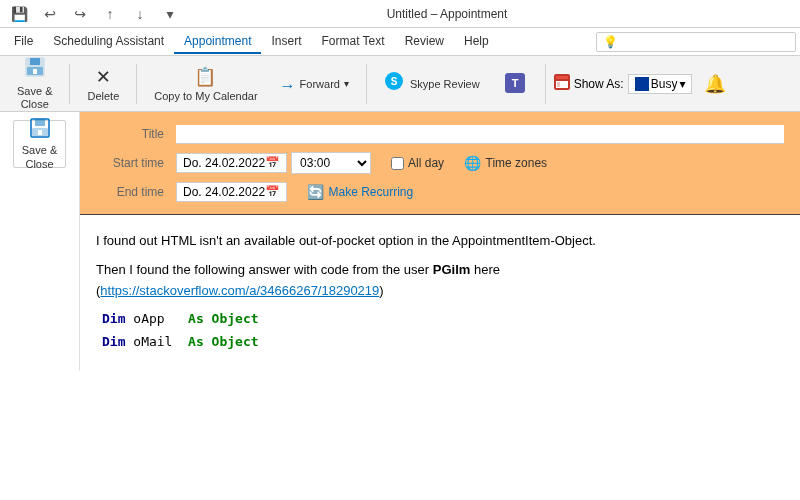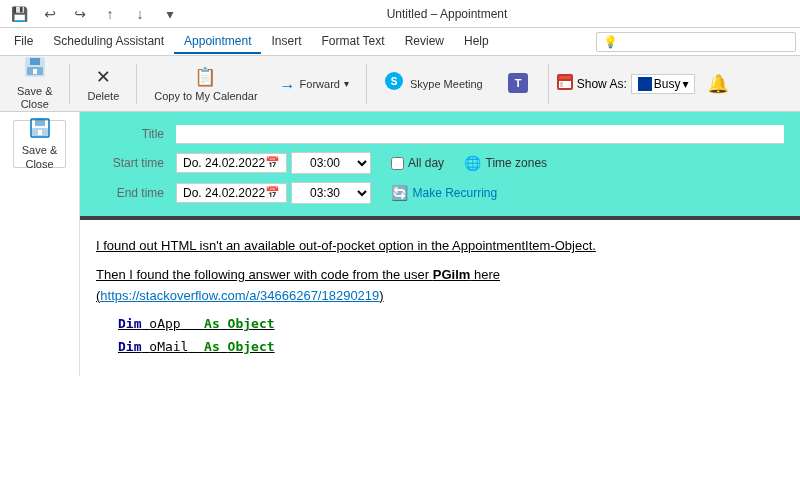--- a/index.html
+++ b/index.html
@@ -113,23 +113,23 @@
       border-radius: 2px;
       font-size: 11px;
       color: #333;
       height: 48px;
       gap: 2px;
     }
     .save-close-icon { font-size: 20px; color: #0070c0; }
 
     
     .form-area {
-      background: #5eead4;
+      background: #fdba74;
       padding: 8px 16px;
-      border-bottom: 4px solid #404040;
+      border-bottom: 1px solid #404040;
     }
     .form-row {
       display: flex;
       align-items: center;
       padding: 4px 0;
       min-height: 28px;
     }
     .form-label {
       width: 80px;
       font-size: 12px;
@@ -159,21 +159,20 @@
       cursor: pointer;
       background: #fff;
     }
     .time-select {
       border: 1px solid #ccc;
       padding: 2px 4px;
       font-size: 12px;
       background: #fff;
       cursor: pointer;
       width: 80px;
-      text-align: center;
     }
     .checkbox-label {
       display: flex;
       align-items: center;
       gap: 4px;
       font-size: 12px;
       color: #333;
       margin-left: 16px;
     }
     .timezone-btn {
@@ -202,33 +201,32 @@
       font-size: 12px;
       padding: 2px 4px;
     }
 
     
     .content-area {
       padding: 16px;
       font-size: 13px;
       line-height: 1.6;
       color: #000;
-      text-decoration: underline;
     }
     .content-area p { margin-bottom: 8px; }
     .content-link { color: #0070c0; text-decoration: underline; }
     .code-block {
       font-family: Consolas, monospace;
       font-size: 13px;
       color: #000;
       margin-top: 8px;
     }
     .code-keyword { color: #00008b; font-weight: bold; }
     .code-type { color: #008000; font-weight: bold; }
-    .code-line { margin: 2px 16px; padding-left: 6px; }
+    .code-line { margin: 2px 0; padding-left: 6px; }
     .qt-btn {
       width: 24px;
       height: 24px;
       display: flex;
       align-items: center;
       justify-content: center;
       cursor: pointer;
       border: none;
       background: transparent;
       font-size: 14px;
@@ -301,21 +299,21 @@
 
   <div class="ribbon-separator"></div>
 
   <div class="ribbon-btn" style="flex-direction:row;height:48px;gap:6px">
     <span style="color:#00aff0;font-size:18px">
       <svg width="20" height="20" viewBox="0 0 20 20">
         <circle cx="10" cy="10" r="9" fill="#00aff0"></circle>
         <text x="10" y="14" text-anchor="middle" fill="white" font-size="10" font-weight="bold">S</text>
       </svg>
     </span>
-    <span>Skype Meeting</span>
+    <span>Skype Review</span>
   </div>
 
   <div class="ribbon-btn" style="flex-direction:row;height:48px;gap:6px">
     <span>
       <svg width="20" height="20" viewBox="0 0 20 20">
         <rect width="20" height="20" rx="3" fill="#5558af"></rect>
         <text x="10" y="14" text-anchor="middle" fill="white" font-size="11" font-weight="bold">T</text>
       </svg>
     </span>
   </div>
@@ -393,25 +391,20 @@
         </div>
       </div>
 
       <div class="form-row">
         <span class="form-label">End time</span>
         <div class="datetime-group">
           <div class="date-input">
             <span>Do. 24.02.2022</span>
             <span style="font-size:12px;color:#666">📅</span>
           </div>
-          <select class="time-select">
-            <option>03:30</option>
-            <option>04:00</option>
-            <option>04:30</option>
-          </select>
           <div class="make-recurring-btn">
             <span style="font-size:14px;color:#0070c0">🔄</span>
             <span>Make Recurring</span>
           </div>
         </div>
       </div>
 
     </div>
 
     <div class="content-area">

